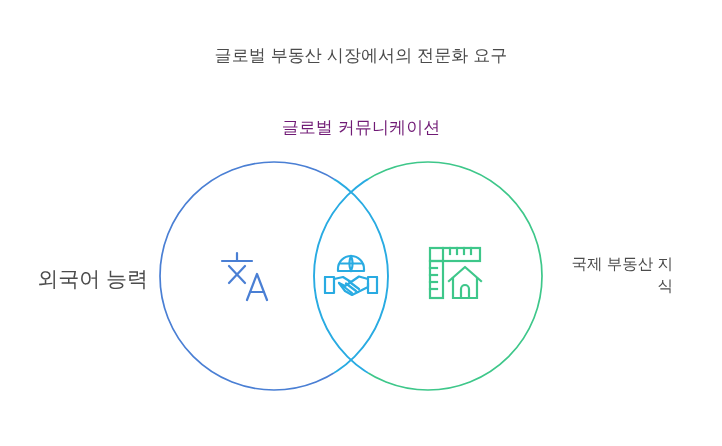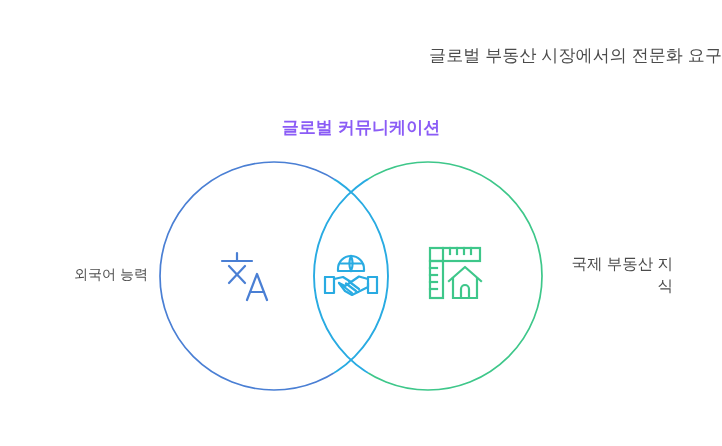--- a/index.html
+++ b/index.html
@@ -30,43 +30,42 @@
     position: absolute;
     color: #4a4a4a;
     line-height: 1.45;
     white-space: pre-wrap;
   }
 
   #title {
     left: 0;
     top: 44px;
     width: 722px;
-    text-align: right;
+    text-align: center;
     font-size: 17px;
     letter-spacing: 0.1px;
     color: #4b4b4b;
   }
 
   #center-label {
     left: 181px;
     top: 116px;
     width: 360px;
     text-align: center;
     font-size: 17px;
     letter-spacing: 0.1px;
-    color: #8b5cf6;
-    font-weight: bold;
+    color: #701a75;
   }
 
   #left-label {
     left: 14px;
     top: 264px;
     width: 134px;
     text-align: right;
-    font-size: 14px;
+    font-size: 21px;
     color: #4b4b4b;
   }
 
   #right-label {
     left: 557px;
     top: 253px;
     width: 116px;
     text-align: right;
     font-size: 15.5px;
     color: #4b4b4b;

